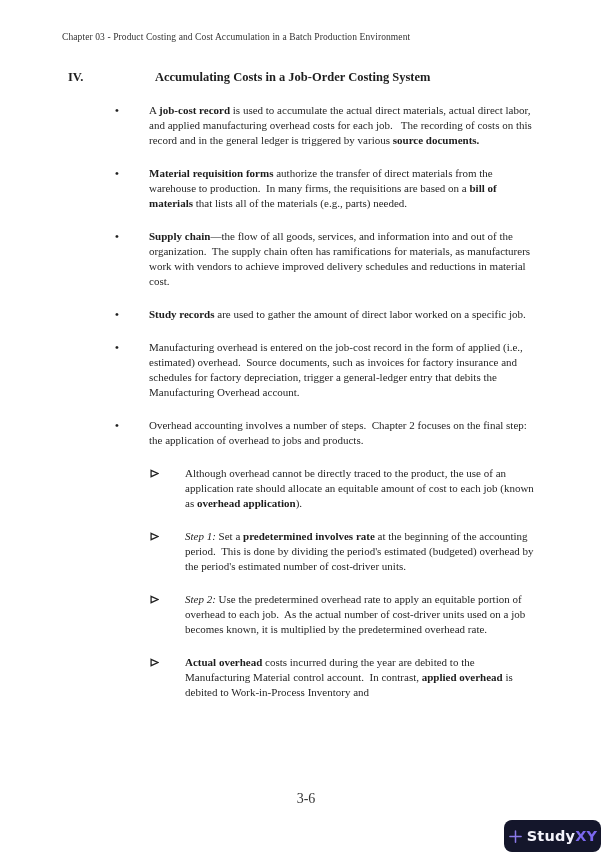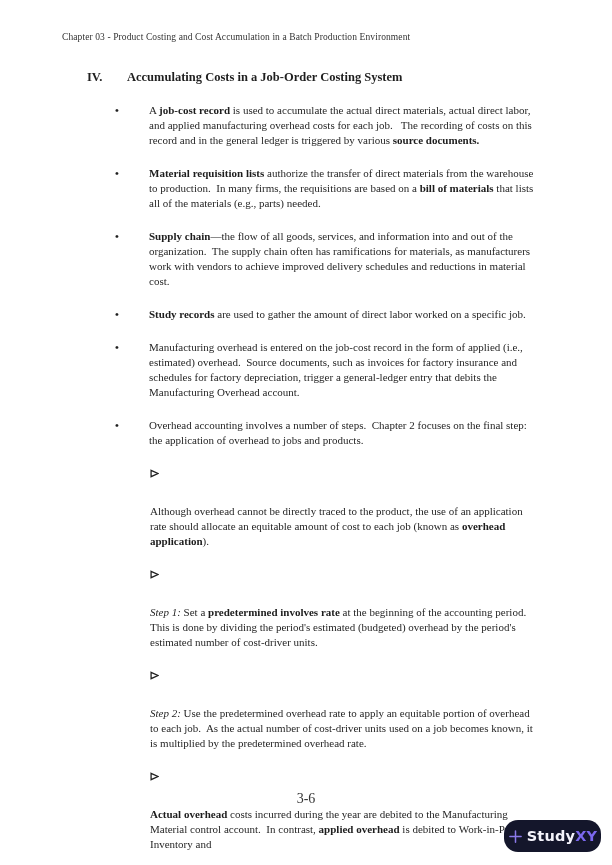--- a/index.html
+++ b/index.html
@@ -12,55 +12,55 @@
     overflow: hidden;
   }
   .page { position: absolute; inset: 0; background: #ffffff; }
 
   .header-line {
     position: absolute; top: 32px; left: 62px; right: 40px;
     font-size: 9.5px; color: #333333; letter-spacing: 0.1px;
   }
 
   .section-heading {
-    position: absolute; top: 70px; left: 87px; right: 72px;
-    display: flex; font-weight: bold; font-size: 12.5px; color: #1f1f1f;
+    position: absolute; top: 70px; left: 68px; right: 72px;
+    display: flex; font-weight: bold; font-size: 12.5px; color: #1f1f1f; gap: 47px;
   }
   .section-heading .roman { width: 40px; flex: 0 0 40px; }
 
   .content {
     position: absolute; top: 103px; left: 115px; width: 423px;
   }
   .bullet-row { display: flex; margin: 0 0 18px 0; }
   .bullet-row .marker {
     flex: 0 0 34px; width: 34px;
     font-weight: bold; font-size: 11px; line-height: 15px; color: #1f1f1f;
   }
   .para {
     flex: 1; margin: 0;
     font-size: 11px; line-height: 15px; color: #262626;
     white-space: pre-wrap;
   }
   .para strong { font-weight: bold; color: #1d1d1d; }
   .para em { font-style: italic; }
 
-  .sub-row { display: flex; margin: 0 0 18px 35px; flex-direction: column; }
+  .sub-row { display: flex; margin: 0 0 18px 35px; }
   .sub-row .marker {
     flex: 0 0 35px; width: 35px; padding-top: 3px;
   }
   .sub-row .marker svg { display: block; }
 
   .page-number {
     position: absolute; top: 791px; left: 0; width: 100%;
     text-align: center; font-size: 14px; color: #333333;
   }
 
   .logo {
     position: absolute; left: 504px; top: 820px;
-    width: 97px; height: 32px; border-radius: 14px;
+    width: 97px; height: 32px; border-radius: 8px;
     background: #14162b;
     display: flex; align-items: center; justify-content: center;
     gap: 4px; cursor: pointer;
   }
   .logo .plus { display: block; }
   .logo .brand {
     font-family: "DejaVu Sans", sans-serif;
     font-weight: bold; font-size: 14.5px; letter-spacing: 0.2px;
   }
   .logo .brand-primary { color: #f4f3fb; }
@@ -80,21 +80,21 @@
 
   <div class="content">
 
     <div class="bullet-row">
       <span class="marker">•</span>
       <p class="para"><span>A </span><strong>job-cost record</strong><span> is used to accumulate the actual direct materials, actual direct labor, and applied manufacturing overhead costs for each job.   The recording of costs on this record and in the general ledger is triggered by various </span><strong>source documents.</strong></p>
     </div>
 
     <div class="bullet-row">
       <span class="marker">•</span>
-      <p class="para"><strong>Material requisition lists</strong><span> authorize the transfer of direct materials from the warehouse to production.  In many firms, the requisitions are based on a </span><strong>bill of materials</strong><span> that lists all of the materials (e.g., parts) needed.</span></p>
+      <p class="para"><strong>Material requisition forms</strong><span> authorize the transfer of direct materials from the warehouse to production.  In many firms, the requisitions are based on a </span><strong>bill of materials</strong><span> that lists all of the materials (e.g., parts) needed.</span></p>
     </div>
 
     <div class="bullet-row">
       <span class="marker">•</span>
       <p class="para"><strong>Supply chain</strong><span>—the flow of all goods, services, and information into and out of the organization.  The supply chain often has ramifications for materials, as manufacturers work with vendors to achieve improved delivery schedules and reductions in material cost.</span></p>
     </div>
 
     <div class="bullet-row">
       <span class="marker">•</span>
       <p class="para"><strong>Study records</strong><span> are used to gather the amount of direct labor worked on a specific job.</span></p>

